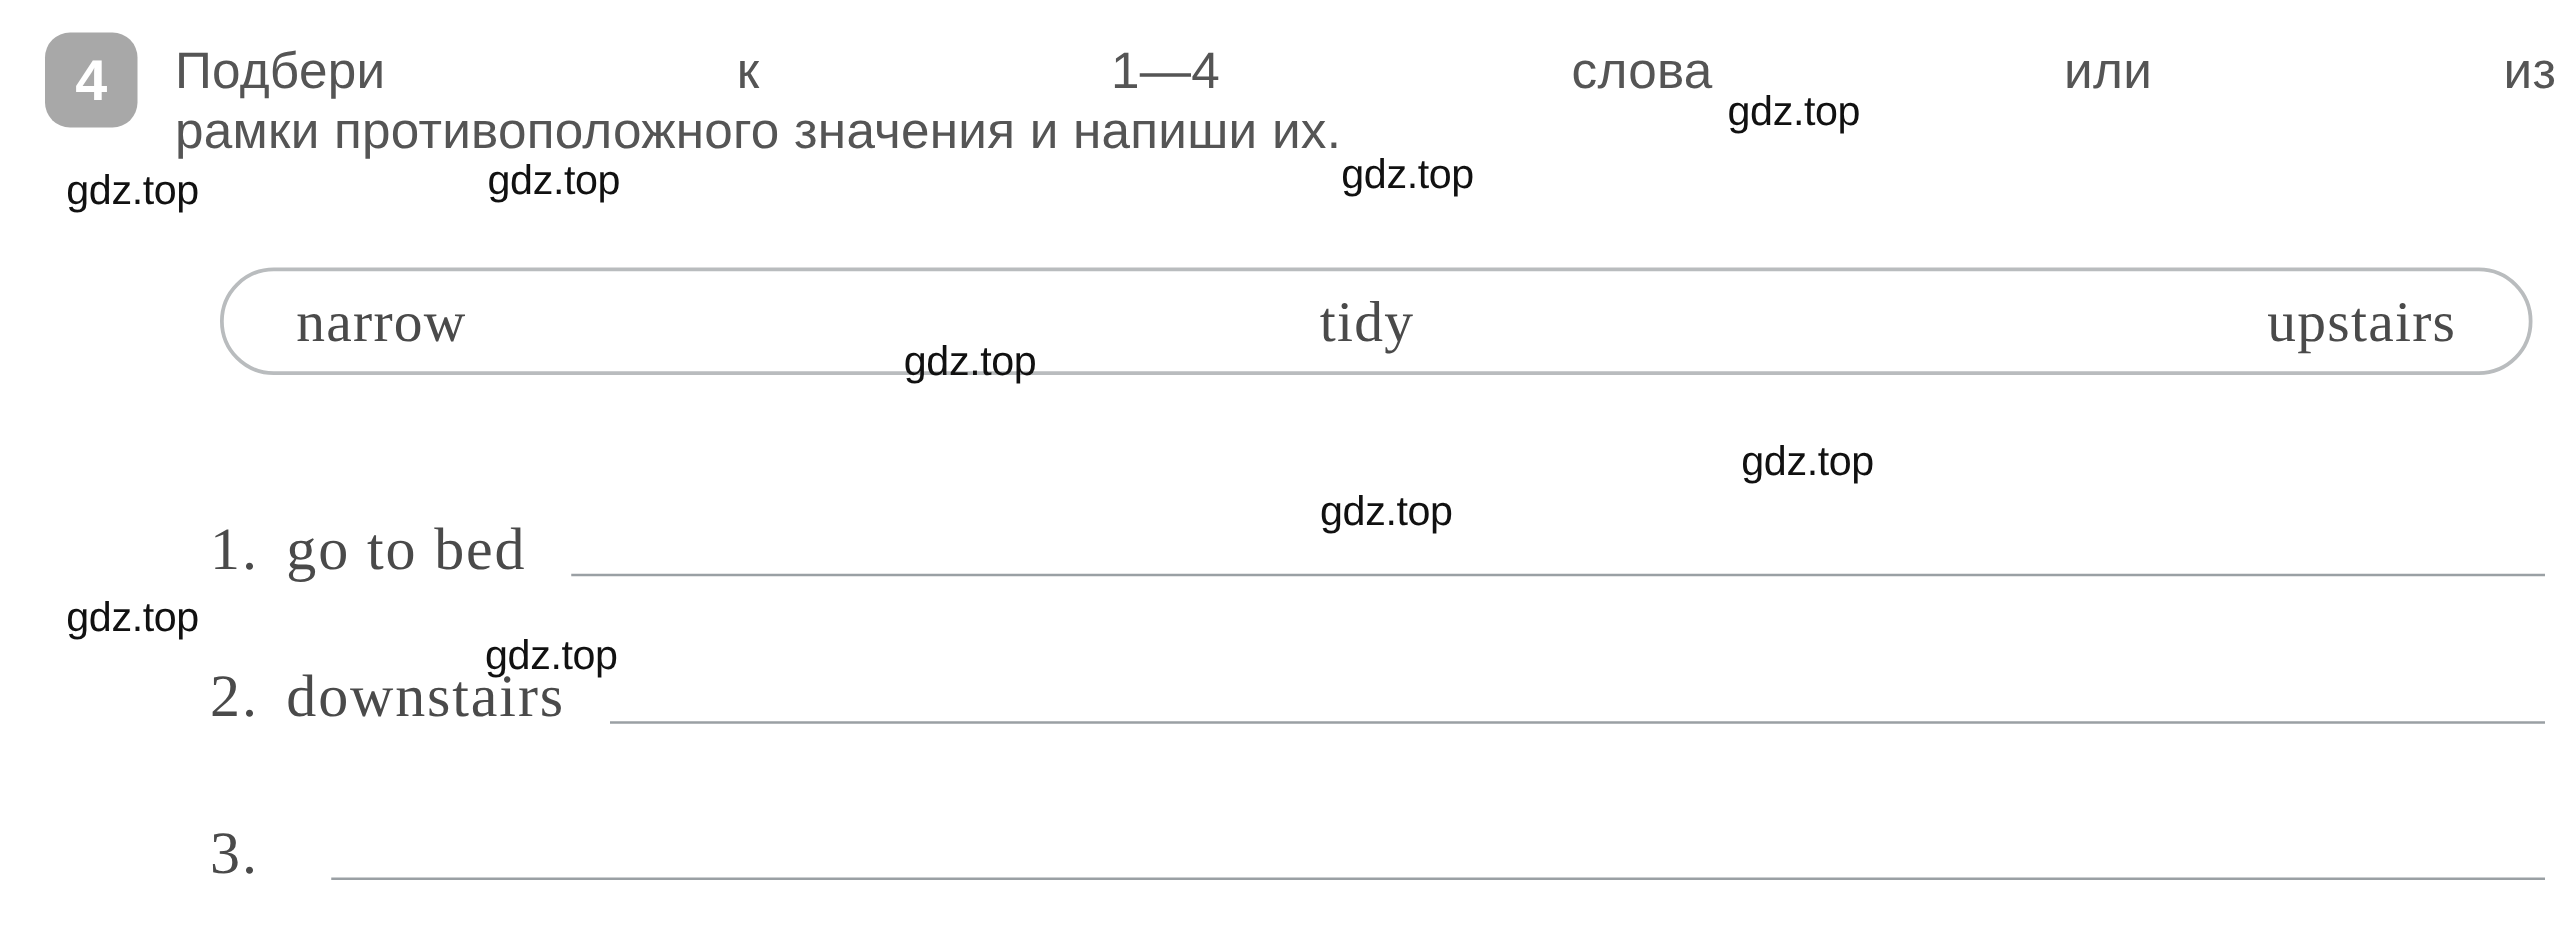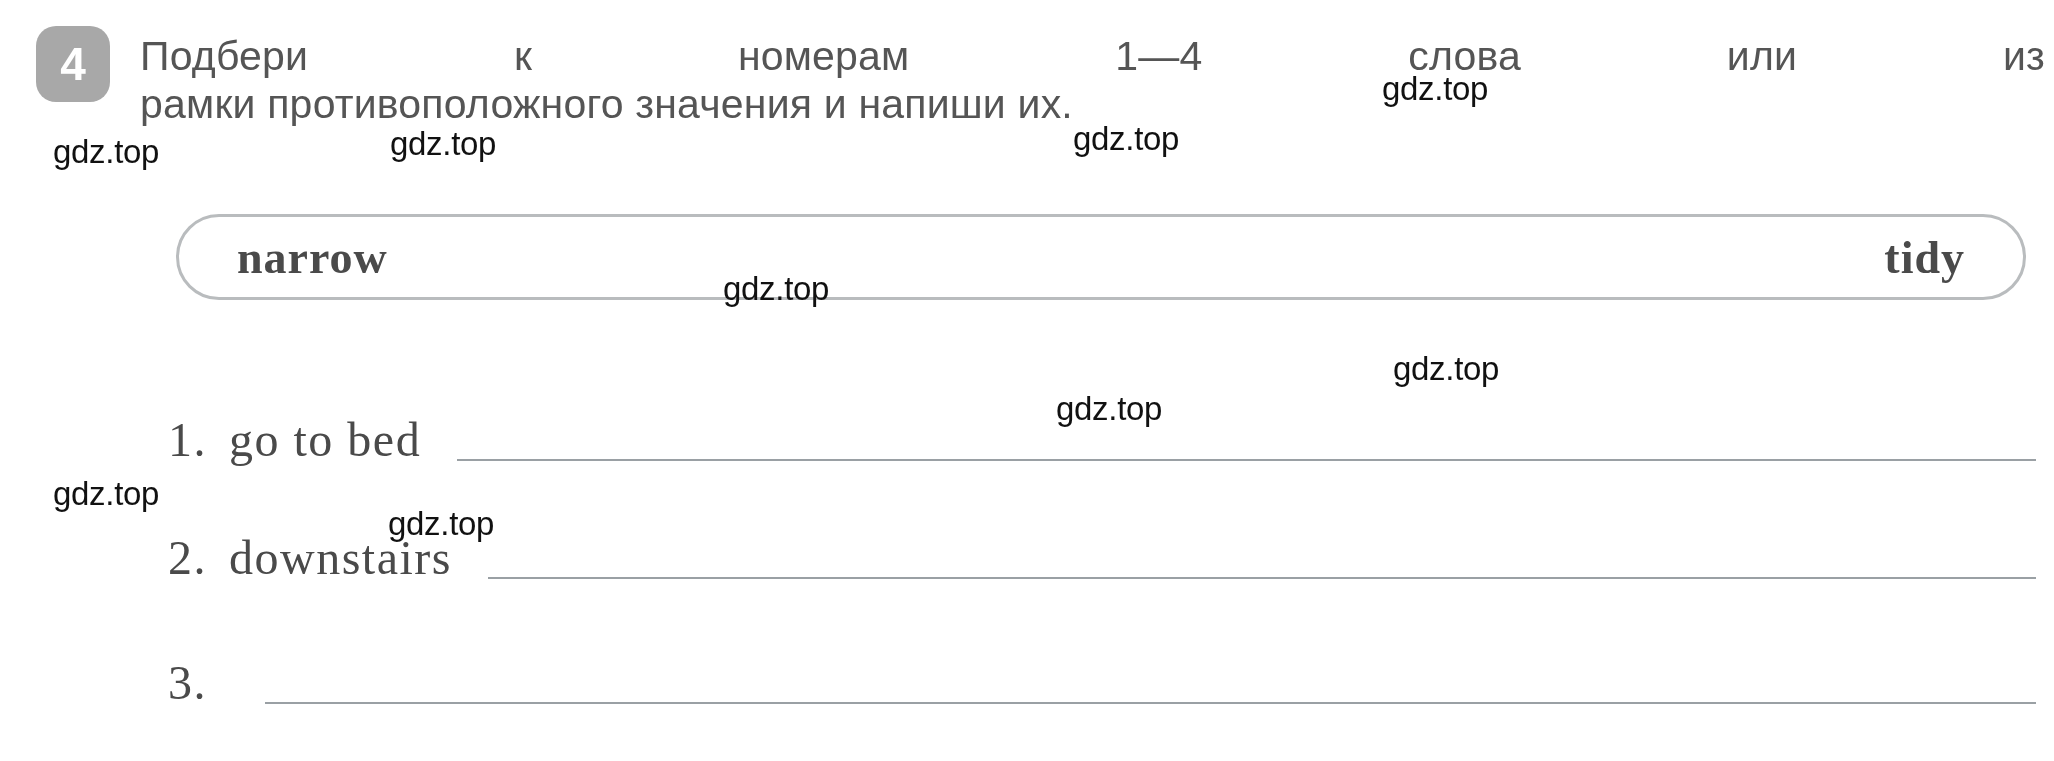--- a/index.html
+++ b/index.html
@@ -60,21 +60,20 @@
   
   .wordbank {
     position: absolute;
     left: 176px;
     top: 214px;
     width: 1850px;
     height: 86px;
     border: 3px solid #b9bcbe;
     border-radius: 44px;
     box-sizing: border-box;
-    font-weight: bold;
   }
   .wordbank-inner {
     position: absolute;
     left: 58px;
     right: 58px;
     top: 0;
     height: 100%;
     display: flex;
     align-items: center;
     justify-content: space-between;
@@ -131,33 +130,33 @@
 <body>
 
 <div id="page">
 
   <div class="badge">4</div>
 
   <div class="instruction">
     <span class="ln justify">
       <span>Подбери</span>
       <span>к</span>
-      <span>номерам</span>
       <span>1—4</span>
       <span>слова</span>
       <span>или</span>
       <span>из</span>
     </span>
     <span class="ln">рамки противоположного значения и напиши их.</span>
   </div>
 
   <div class="wordbank">
     <div class="wordbank-inner">
       <span class="w">narrow</span>
       <span class="w">tidy</span>
+      <span class="w">upstairs</span>
     </div>
   </div>
 
   <div class="row" id="row1">
     <span class="num">1.</span>
     <span class="term">go to bed</span>
     <span class="rule"></span>
   </div>
 
   <div class="row" id="row2">

